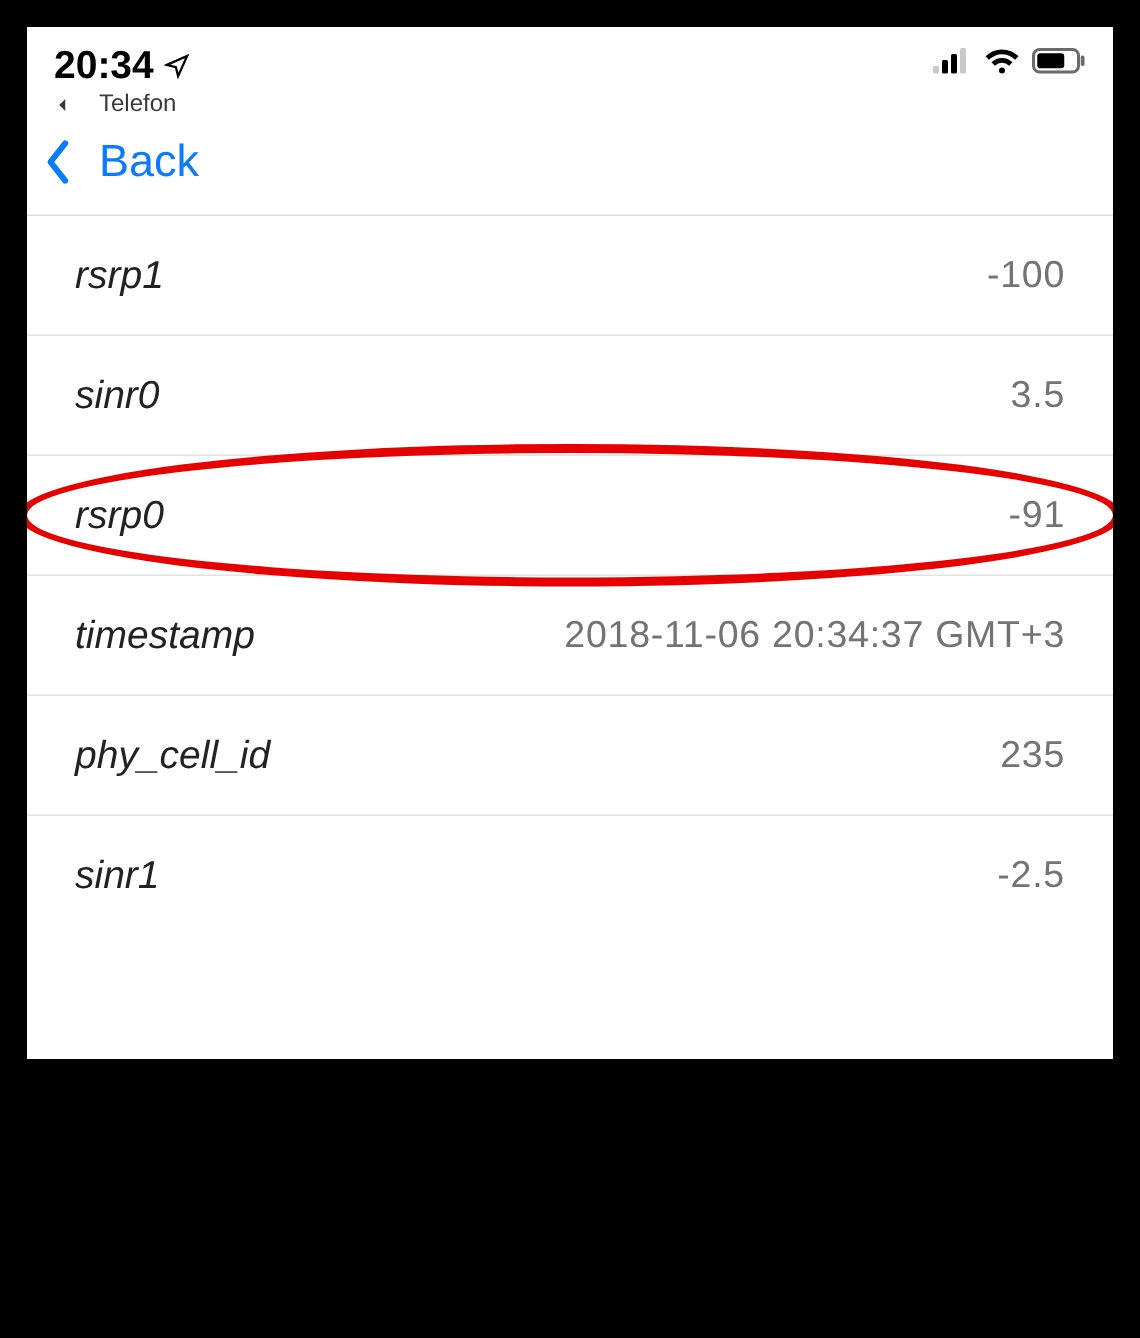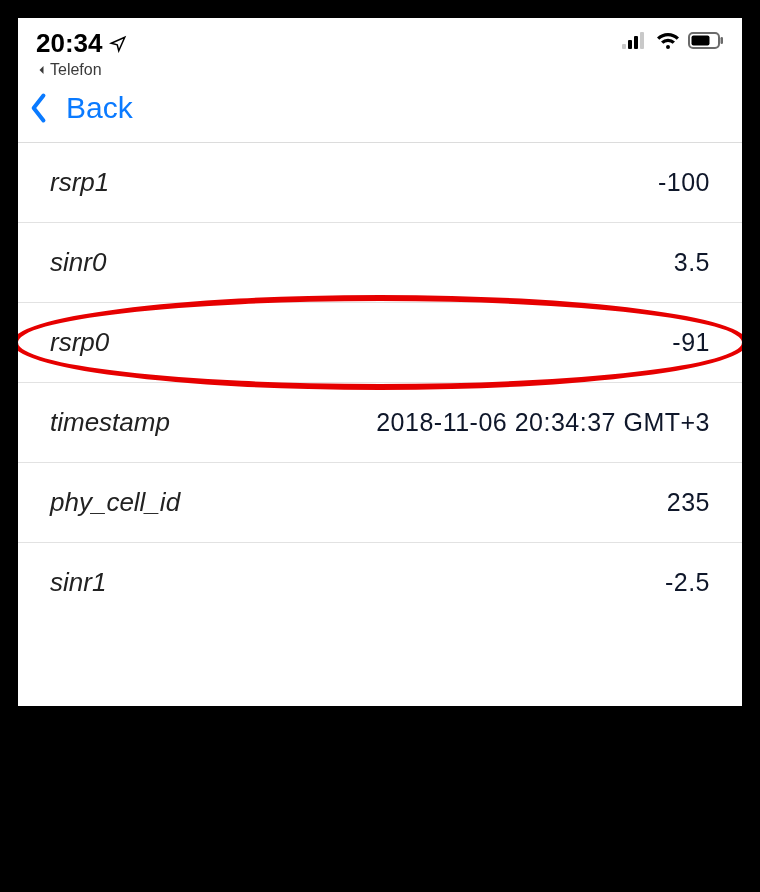--- a/index.html
+++ b/index.html
@@ -44,21 +44,21 @@
     }
     .status-time .loc-icon {
       display: inline-flex;
     }
     .status-back-app {
       font-size: 16px;
       color: #3a3a3a;
       margin-top: 2px;
       display: flex;
       align-items: center;
-      gap: 2px;
+      gap: 18px;
     }
     .status-right {
       display: flex;
       align-items: center;
       gap: 8px;
       padding-top: 4px;
     }
     .nav-bar {
       padding: 10px 10px 14px 10px;
       border-bottom: 1px solid #dcdcdc;
@@ -88,21 +88,21 @@
     .row:last-child {
       border-bottom: none;
     }
     .row-label {
       font-style: italic;
       font-size: 26px;
       color: #222;
     }
     .row-value {
       font-size: 25px;
-      color: #0f172a;
+      color: #737373;
       letter-spacing: 0.5px;
     }
     .highlight-ellipse {
       position: absolute;
       border: 6px solid #e60000;
       border-radius: 50%;
       pointer-events: none;
       left: -6px;
       right: -6px;
       top: -8px;

